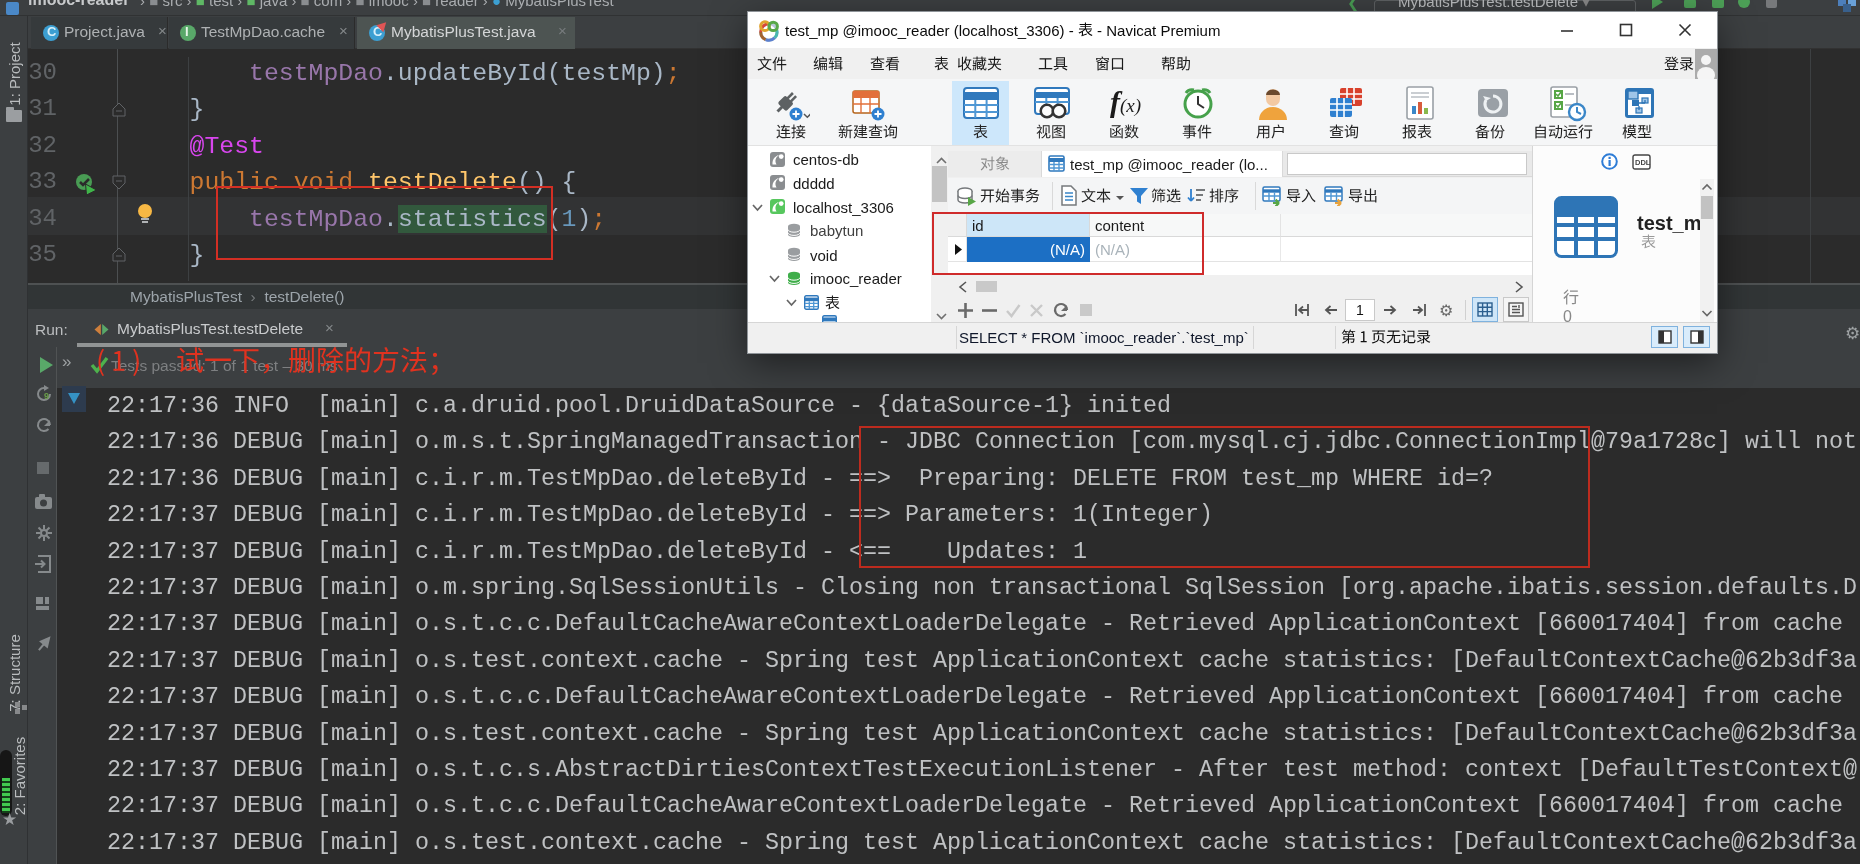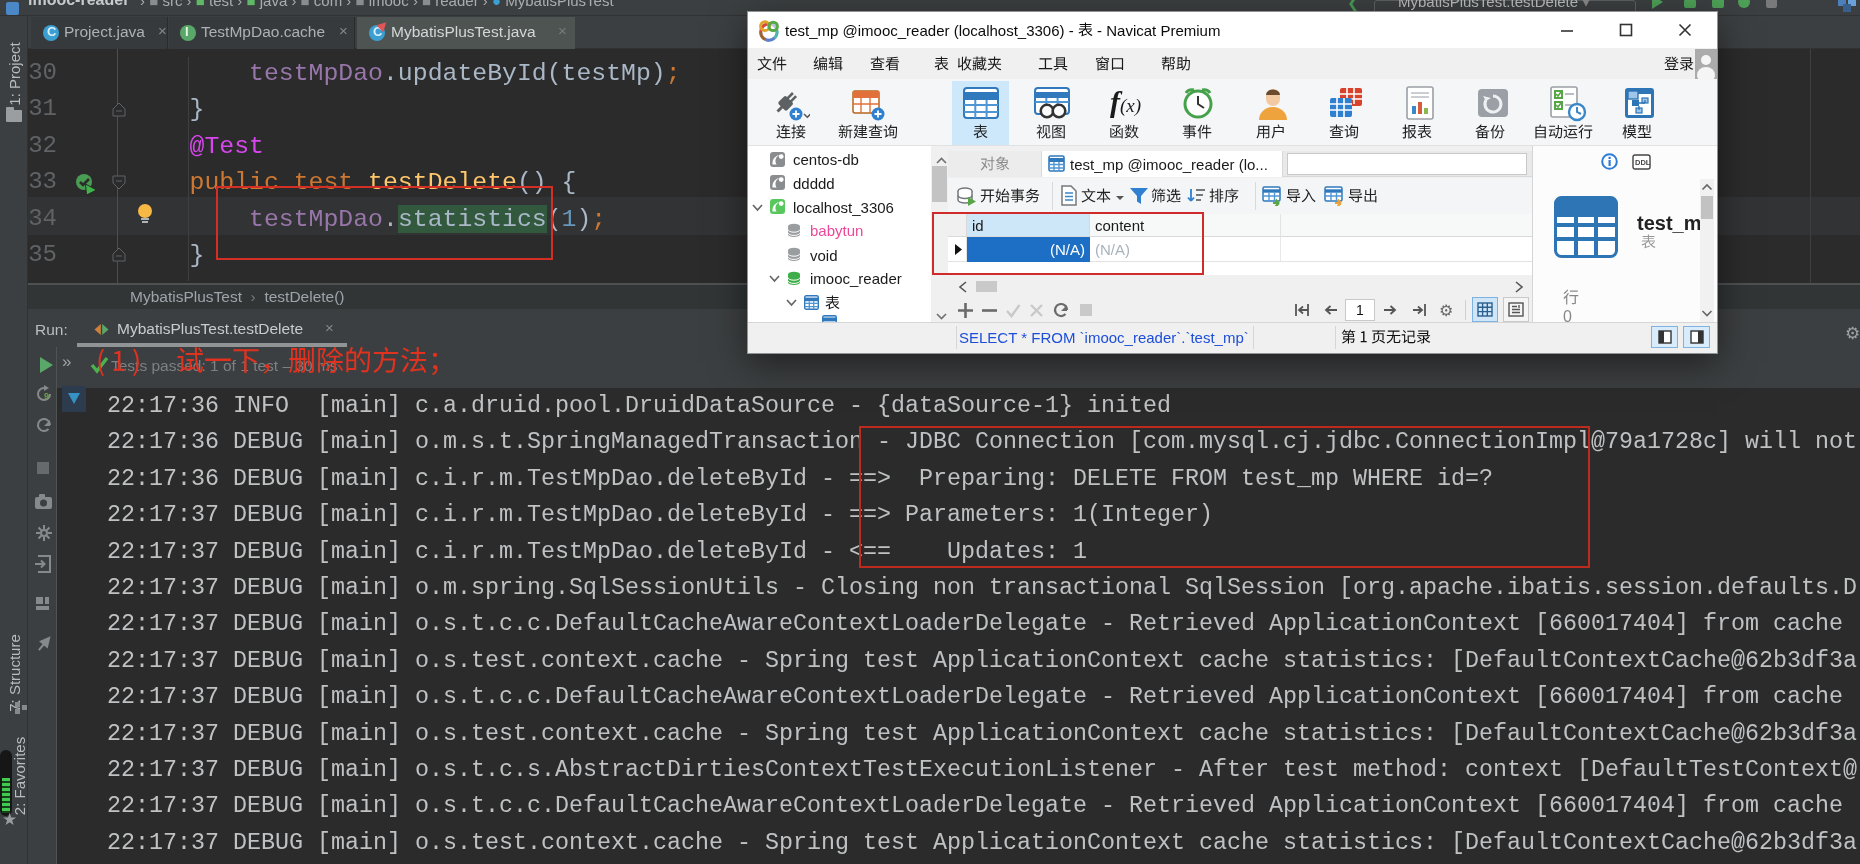--- a/index.html
+++ b/index.html
@@ -96,21 +96,21 @@
 
   <svg class="abs" style="left:109px;top:154px" width="16" height="22">
         <circle cx="8" cy="8" r="7" fill="#f7b844"></circle>
         <rect x="4" y="15" width="8" height="2" fill="#b0b3b5"></rect>
         <rect x="5" y="18" width="6" height="2" fill="#b0b3b5"></rect>
       </svg>
 
   <pre class="abs mono" style="left:102px;top:6px;font-size:24.8px;line-height:36.4px;color:#a9b7c6"><span style="color:#9876aa">        testMpDao</span>.updateById(testMp)<span style="color:#cc7832">;</span>
     }
     <span style="color:#d946ef">@Test</span>
-    <span style="color:#cc7832">public test </span><span style="color:#ffc66b">testDelete</span>() {
+    <span style="color:#cc7832">public void </span><span style="color:#ffc66b">testDelete</span>() {
         <span style="color:#9876aa">testMpDao</span>.<span style="background:#32593d">statistics</span>(<span style="color:#6897bb">1</span>)<span style="color:#cc7832">;</span>
     }</pre>
 
   <div class="abs" style="left:188px;top:137px;width:337px;height:74px;border:2px solid #d32f24"></div>
 </div>
 
 <div class="abs" style="left:28px;top:283px;width:1832px;height:26px;background:#313536;border-top:2px solid #4e5152">
   <div class="abs" style="left:102px;top:3px;font-size:15.5px;color:#9da5ab">MybatisPlusTest &nbsp;<span style="color:#777b7d">›</span>&nbsp; testDelete()</div>
 </div>
 
@@ -657,21 +657,21 @@
         <rect width="15" height="15" rx="3" fill="#57c75e"></rect>
         <path d="M2.5 12.5 A9 9 0 0 1 12 2.5 A6.5 6.5 0 0 0 6.5 12.5 Z" fill="#fff"></path>
         <circle cx="11.2" cy="4.6" r="2.4" fill="#fff"></circle>
       </svg>
   <div class="abs" style="left:45px;top:187px;font-size:15px;color:#1a1a1a">localhost_3306</div>
   <svg class="abs" style="left:39px;top:211px" width="14" height="15">
         <ellipse cx="7" cy="3.4" rx="6" ry="2.6" fill="#9a9da0"></ellipse>
         <path d="M1 3.4 v8 a6 2.6 0 0 0 12 0 v-8" fill="#9a9da0"></path>
         <path d="M1 6.6 a6 2.6 0 0 0 12 0 M1 9.8 a6 2.6 0 0 0 12 0" stroke="#fff" stroke-width="1" fill="none"></path>
       </svg>
-  <div class="abs" style="left:62px;top:210px;font-size:15px;color:#ec4899">babytun</div>
+  <div class="abs" style="left:62px;top:210px;font-size:15px;color:#404040">babytun</div>
   <svg class="abs" style="left:39px;top:235px" width="14" height="15">
         <ellipse cx="7" cy="3.4" rx="6" ry="2.6" fill="#9a9da0"></ellipse>
         <path d="M1 3.4 v8 a6 2.6 0 0 0 12 0 v-8" fill="#9a9da0"></path>
         <path d="M1 6.6 a6 2.6 0 0 0 12 0 M1 9.8 a6 2.6 0 0 0 12 0" stroke="#fff" stroke-width="1" fill="none"></path>
       </svg>
   <div class="abs" style="left:62px;top:235px;font-size:15px;color:#1a1a1a">void</div>
   <svg class="abs" style="left:39px;top:259px" width="14" height="15">
         <ellipse cx="7" cy="3.4" rx="6" ry="2.6" fill="#3fae4a"></ellipse>
         <path d="M1 3.4 v8 a6 2.6 0 0 0 12 0 v-8" fill="#3fae4a"></path>
         <path d="M1 6.6 a6 2.6 0 0 0 12 0 M1 9.8 a6 2.6 0 0 0 12 0" stroke="#fff" stroke-width="1" fill="none"></path>
@@ -687,21 +687,21 @@
           <path d="M3.8 14.4C4.1 14.2 4.7 14 8.9 12.6C8.8 12.4 8.7 12 8.7 11.6L5 12.7V9.4C5.9 8.8 6.7 8.1 7.4 7.4C8.5 10.6 10.7 12.9 13.8 13.9C13.9 13.6 14.2 13.2 14.5 12.9C13 12.5 11.7 11.7 10.7 10.8C11.7 10.2 12.8 9.4 13.6 8.7L12.7 8C12 8.7 11 9.5 10.1 10.1C9.4 9.3 8.9 8.4 8.5 7.4H14V6.4H8V5.1H12.9V4.2H8V2.9H13.5V1.9H8V0.6H6.9V1.9H1.6V2.9H6.9V4.2H2.3V5.1H6.9V6.4H1V7.4H6C4.5 8.7 2.4 9.9 0.5 10.5C0.8 10.7 1.1 11.1 1.3 11.4C2.1 11.1 3 10.6 3.9 10.2V12.4C3.9 13 3.5 13.2 3.3 13.4C3.5 13.6 3.7 14.1 3.8 14.4Z" fill="#1a1a1a"></path>
         </svg>
       </div>
   <svg class="abs" style="left:74px;top:303px" width="15" height="15" viewBox="0 0 15 15">
         <rect x="0.7" y="0.7" width="13.6" height="13.6" rx="1.5" fill="#cfe2f3" stroke="#3079bd" stroke-width="1.4"></rect>
         <path d="M1 4.4 h13" stroke="#3079bd" stroke-width="3.6"></path>
       </svg>
 
   <div class="abs" style="left:0;top:310px;width:969px;height:31px;background:#f0f0f0;border-top:1px solid #d6d6d6"></div>
   <div class="abs" style="left:208px;top:314px;width:1px;height:23px;background:#d6d6d6"></div>
-  <div class="abs" style="left:211px;top:317px;font-size:15px;color:#1d4ed8;white-space:nowrap">SELECT * FROM `imooc_reader`.`test_mp`</div>
+  <div class="abs" style="left:211px;top:317px;font-size:15px;color:#0f172a;white-space:nowrap">SELECT * FROM `imooc_reader`.`test_mp`</div>
   <div class="abs" style="left:505px;top:314px;width:1px;height:23px;background:#d6d6d6"></div>
   <div class="abs" style="left:587px;top:314px;width:1px;height:23px;background:#d6d6d6"></div>
   <div class="abs" style="left:593px;top:317px">
         <svg style="display:block" width="90" height="16" viewBox="0 0 90 16">
           <path d="M2.5 7.2C2.4 8.3 2.2 9.6 2 10.5H6C4.7 11.8 2.8 12.9 1.1 13.5C1.3 13.7 1.6 14.1 1.8 14.4C3.6 13.7 5.5 12.4 6.9 10.9V14.4H8V10.5H12.3C12.2 11.9 12 12.4 11.8 12.7C11.7 12.8 11.5 12.8 11.2 12.8C11 12.8 10.3 12.8 9.5 12.7C9.7 13 9.8 13.4 9.9 13.7C10.6 13.8 11.4 13.8 11.7 13.8C12.2 13.7 12.4 13.6 12.7 13.4C13.1 13 13.3 12.1 13.5 10C13.5 9.8 13.5 9.5 13.5 9.5H8V8.1H13V4.8H2V5.8H6.9V7.2ZM3.5 8.1H6.9V9.5H3.3ZM8 5.8H11.9V7.2H8ZM3.2 0.5C2.7 2 1.8 3.3 0.7 4.2C1 4.4 1.4 4.6 1.6 4.8C2.2 4.2 2.8 3.6 3.2 2.8H4.1C4.4 3.4 4.7 4.1 4.8 4.6L5.8 4.2C5.7 3.8 5.5 3.3 5.2 2.8H7.6V1.9H3.7C3.9 1.5 4.1 1.2 4.2 0.8ZM9 0.5C8.6 1.9 7.9 3.2 7 4.1C7.2 4.2 7.7 4.5 7.9 4.7C8.4 4.2 8.9 3.5 9.3 2.8H10.3C10.8 3.3 11.2 4.1 11.4 4.6L12.4 4.2C12.2 3.8 11.9 3.2 11.5 2.8H14.2V1.9H9.7C9.8 1.5 9.9 1.2 10 0.8Z M19.7 13.2H25.7V12.1H23.5V2.2H22.5C21.9 2.5 21.1 2.8 20.2 3V3.9H22.1V12.1H19.7Z M37 6.3V9C37 10.6 36.4 12.4 30.8 13.5C31 13.7 31.3 14.2 31.5 14.4C37.3 13.1 38.2 11.1 38.2 9V6.3ZM38.2 11.5C40 12.4 42.2 13.6 43.3 14.4L44 13.5C42.9 12.7 40.6 11.5 38.9 10.8ZM32.6 4.3V11.3H33.8V5.3H41.4V11.2H42.6V4.3H37.2C37.5 3.8 37.8 3.1 38.1 2.5H44.1V1.4H31.2V2.5H36.8C36.6 3.1 36.3 3.7 36.1 4.3Z M46.8 1.6V2.7H51.7C51.7 3.8 51.6 4.9 51.5 6H45.8V7.1H51.3C50.6 9.7 49.2 12.1 45.6 13.5C45.9 13.7 46.2 14.1 46.4 14.4C50.3 12.9 51.8 10.1 52.4 7.1H52.7V12.3C52.7 13.7 53.1 14.1 54.7 14.1C55 14.1 57.2 14.1 57.5 14.1C58.9 14.1 59.3 13.4 59.4 11C59.1 10.9 58.6 10.8 58.4 10.5C58.3 12.6 58.2 12.9 57.4 12.9C57 12.9 55.2 12.9 54.8 12.9C54 12.9 53.9 12.8 53.9 12.3V7.1H59.3V6H52.6C52.8 4.9 52.8 3.8 52.9 2.7H58.5V1.6Z M61.9 1.7C62.7 2.4 63.8 3.4 64.2 4.1L65.1 3.3C64.5 2.7 63.5 1.7 62.7 1ZM63 14.1V14.1C63.3 13.8 63.7 13.5 66.2 11.7C66 11.5 65.9 11.1 65.8 10.8L64.2 11.8V5.3H60.7V6.4H63.1V11.8C63.1 12.5 62.7 13 62.4 13.3C62.6 13.5 62.9 13.9 63 14.1ZM66.3 1.7V2.8H72.3V6.6H66.6V12.3C66.6 13.8 67.2 14.2 68.8 14.2C69.2 14.2 71.9 14.2 72.3 14.2C73.9 14.2 74.3 13.5 74.5 11.1C74.1 11 73.7 10.8 73.4 10.6C73.3 12.7 73.2 13.1 72.2 13.1C71.6 13.1 69.4 13.1 68.9 13.1C68 13.1 67.8 13 67.8 12.4V7.6H72.3V8.4H73.4V1.7Z M77.1 8.4C78 9 79.2 9.8 79.8 10.4L80.6 9.6C80 9.1 78.8 8.3 77.8 7.8ZM77.1 1.4V2.5H86.1L86.1 3.9H77.5V4.9H86L85.9 6.3H76V7.3H82V10C79.8 10.9 77.5 11.8 76.1 12.4L76.7 13.4C78.1 12.8 80.1 11.9 82 11.1V13.2C82 13.4 81.9 13.4 81.6 13.5C81.4 13.5 80.6 13.5 79.7 13.4C79.8 13.7 80 14.1 80.1 14.4C81.2 14.4 82 14.4 82.5 14.3C83 14.1 83.1 13.8 83.1 13.2V9.7C84.4 11.6 86.3 13.1 88.6 13.8C88.8 13.5 89.1 13.1 89.3 12.8C87.7 12.4 86.3 11.6 85.2 10.5C86.1 10 87.3 9.1 88.2 8.4L87.2 7.6C86.5 8.3 85.4 9.2 84.5 9.8C83.9 9.2 83.5 8.5 83.1 7.7V7.3H89.1V6.3H87.1C87.2 4.7 87.3 2.9 87.4 1.4L86.5 1.4L86.3 1.4Z" fill="#111"></path>
         </svg>
       </div>
   <div class="abs" style="left:903px;top:314px;width:27px;height:22px;background:#d9ecfb;border:1px solid #7fb2de"></div>
   <svg class="abs" style="left:910px;top:318px" width="14" height="14">
         <rect x="1" y="1" width="12" height="12" fill="#fff" stroke="#333" stroke-width="1.4"></rect>

